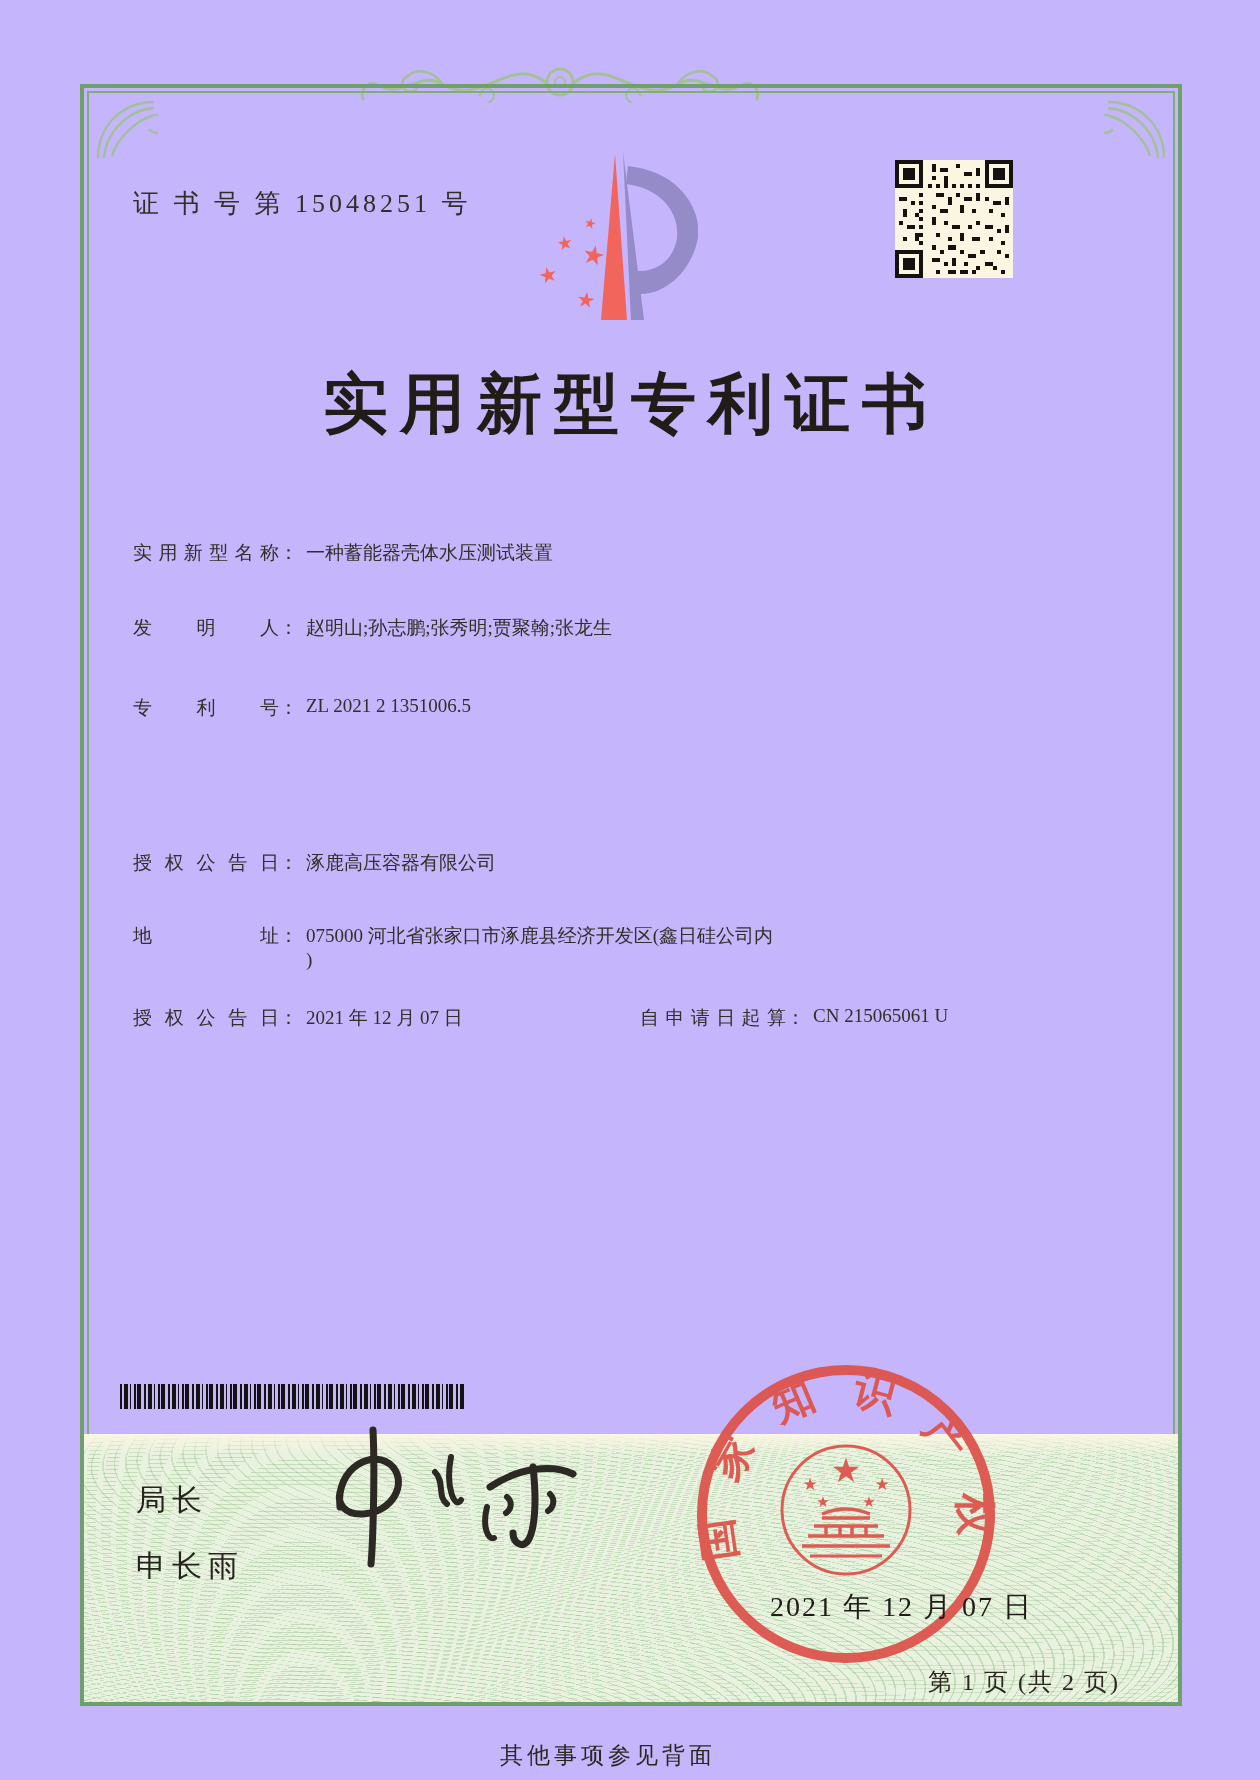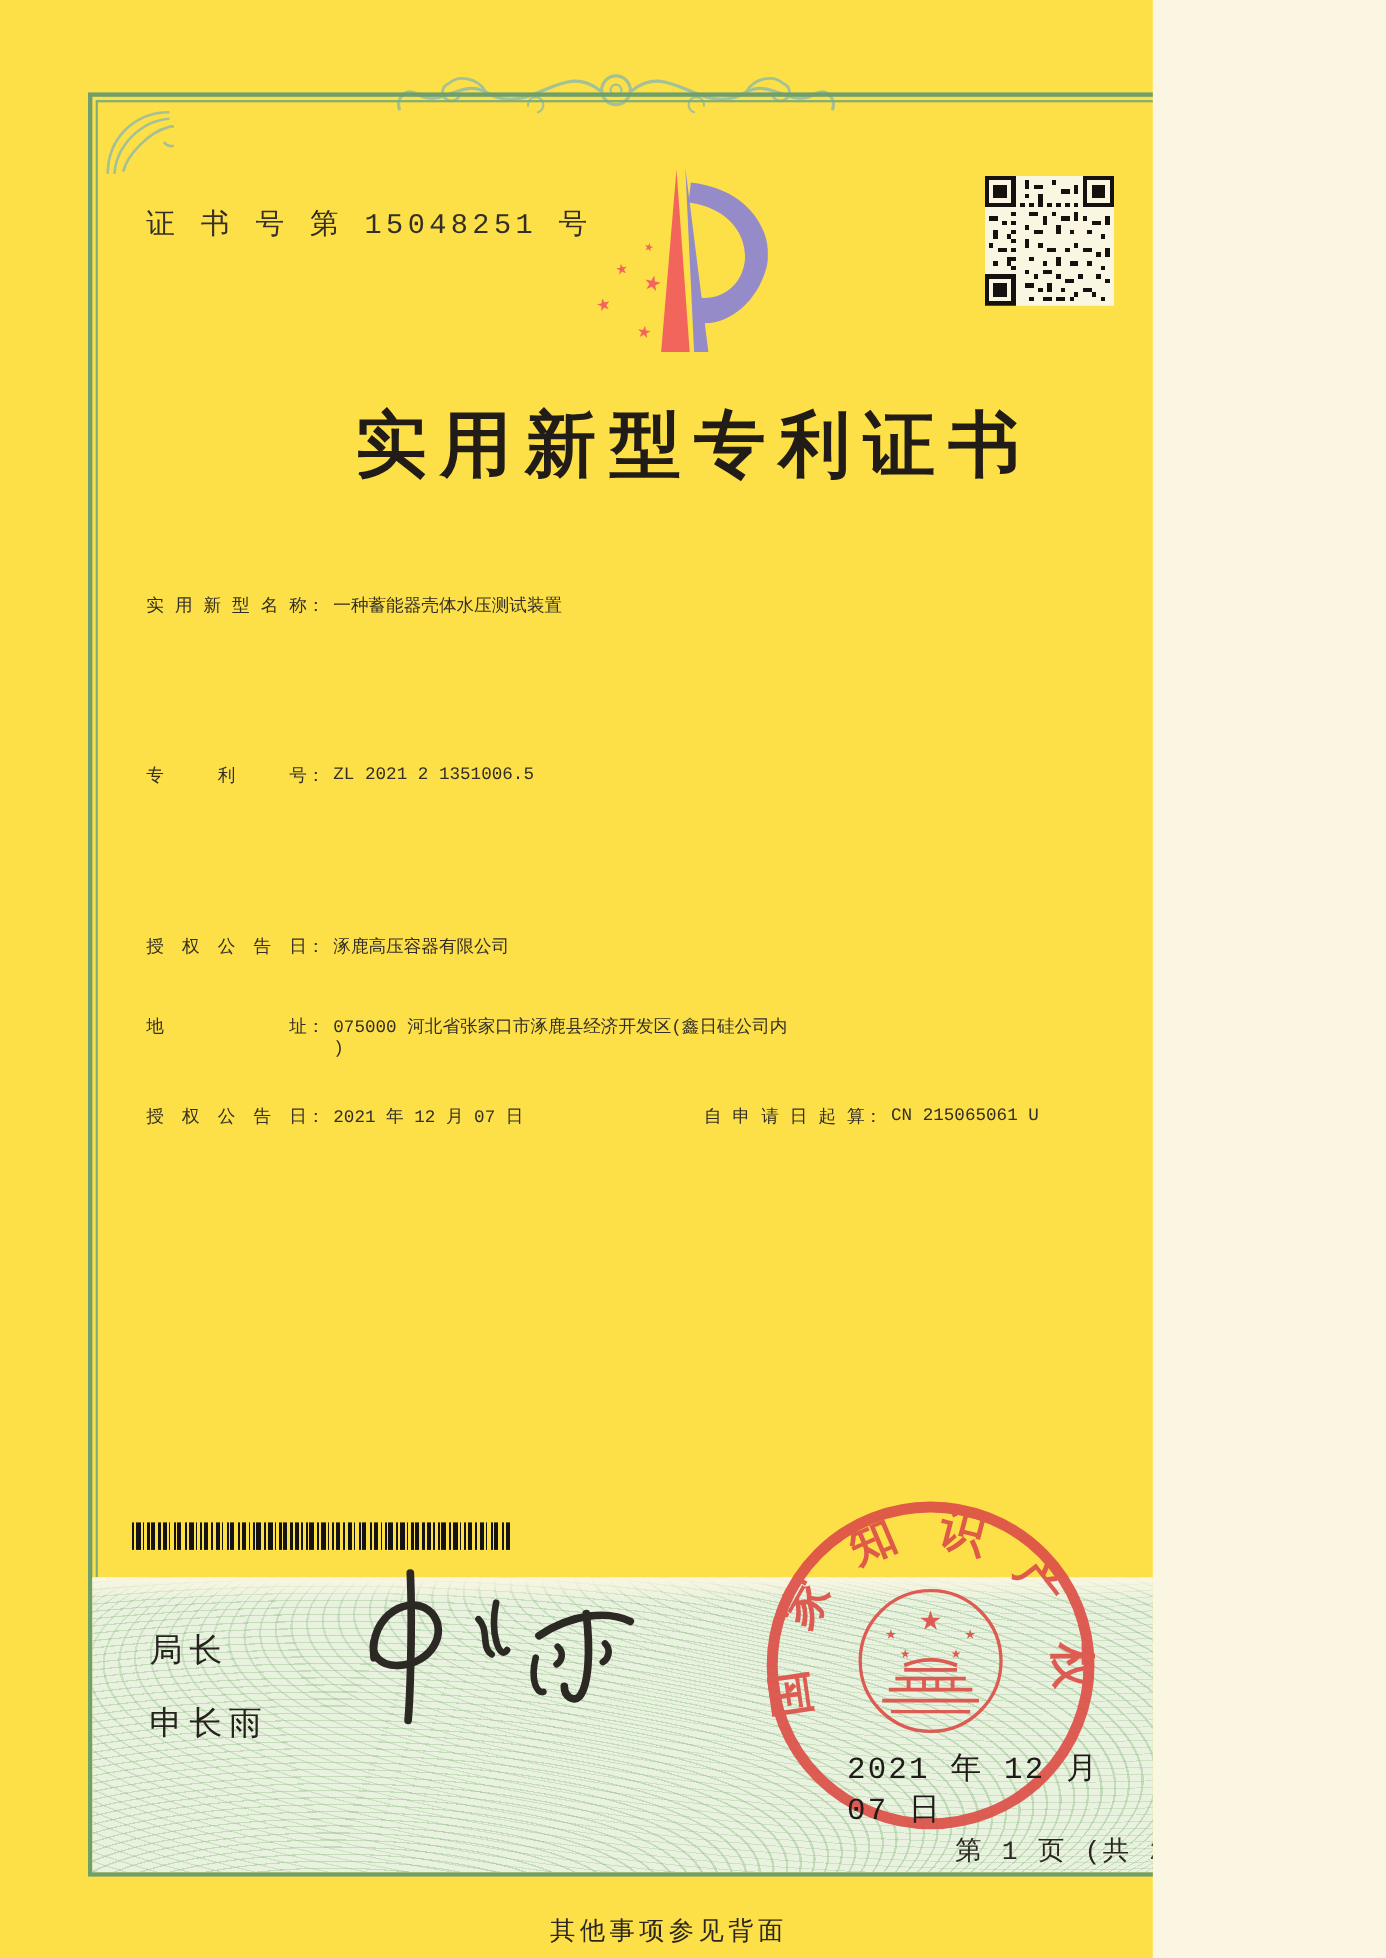--- a/index.html
+++ b/index.html
@@ -1,35 +1,35 @@
 <!DOCTYPE html>
 <html><head>
 <meta charset="utf-8">
 <style>
   html,body{margin:0;padding:0;background:#fbf6e2;}
-  #page{position:relative;width:1048px;height:1780px;background:#fde047;overflow:hidden;
-        font-family:Liberation Mono, monospace;color:#332e28;}
+  #page{position:relative;width:1260px;height:1780px;background:#c4b5fd;overflow:hidden;
+        font-family:Liberation Serif, serif;color:#332e28;}
   
   .frame{position:absolute;left:80px;top:84px;width:1102px;height:1622px;
          border:4px solid #6f9f6a;box-sizing:border-box;}
   .frame-inner{position:absolute;left:87px;top:91px;width:1088px;height:1608px;
          border:2px solid #82ac79;box-sizing:border-box;}
   
   .band{position:absolute;left:84px;top:1434px;width:1094px;height:268px;
         background-color:#e8f2df;
         background-image:
           repeating-radial-gradient(120% 65% at 20% 135%, rgba(126,176,116,.33) 0 1px, rgba(0,0,0,0) 1px 6px),
           repeating-radial-gradient(130% 60% at 80% -35%, rgba(126,176,116,.26) 0 1px, rgba(0,0,0,0) 1px 7px);}
   .band-fade{position:absolute;left:84px;top:1434px;width:1094px;height:22px;
         background:linear-gradient(#fbf6e2,rgba(251,246,226,0));}
   .cert-no{position:absolute;left:133px;top:186px;font-size:26px;letter-spacing:4px;}
   .title{position:absolute;left:80px;top:360px;width:1102px;text-align:center;
          font-size:65px;font-weight:bold;letter-spacing:12px;color:#211c17;}
   
-  .frow{position:absolute;left:133px;font-size:16px;white-space:nowrap;}
+  .frow{position:absolute;left:133px;font-size:19px;white-space:nowrap;}
   .flabel{display:inline-block;width:146px;text-align:justify;text-align-last:justify;
           -moz-text-align-last:justify;vertical-align:top;}
   .fcolon{display:inline-block;vertical-align:top;margin-right:8px;}
   .fvalue{display:inline-block;vertical-align:top;white-space:pre-line;max-width:880px;}
   .row-name{top:540px}.row-inv{top:615px}.row-pno{top:695px}.row-fdate{top:772px}
   .row-ptee{top:850px}.row-addr{top:923px}.row-gdate{top:1005px}
   .row-gno{top:1005px;left:640px;}
   
   .body-text{position:absolute;left:112px;top:1056px;width:1036px;font-size:25px;
              line-height:39px;text-align:justify;color:#2b2620;}
@@ -124,20 +124,23 @@
       M9,21h1v1H9z M11,22h1v1h-1z M13,21h2v1h-2z M9,24h2v1H9z M12,25h1v1h-1z M14,24h1v2h-1z M10,27h1v1h-1z
       M13,27h2v1h-2z M16,22h1v1h-1z M18,23h2v1h-2z M21,22h1v1h-1z M17,25h1v1h-1z M20,26h1v1h-1z M22,25h2v1h-2z
       M25,22h1v1h-1z M27,23h1v1h-1z M24,26h1v1h-1z M26,27h1v1h-1z M16,27h2v1h-2z M19,27h1v1h-1z"></path>
   </svg>
 
   <div class="title">实用新型专利证书</div>
 
   <div class="frow row-name">
     <span class="flabel">实用新型名称</span><span class="fcolon">：</span><span class="fvalue">一种蓄能器壳体水压测试装置</span>
   </div>
+  <div class="frow row-inv">
+    <span class="flabel">发明人</span><span class="fcolon">：</span><span class="fvalue">赵明山;孙志鹏;张秀明;贾聚翰;张龙生</span>
+  </div>
   <div class="frow row-pno">
     <span class="flabel">专利号</span><span class="fcolon">：</span><span class="fvalue">ZL 2021 2 1351006.5</span>
   </div>
   <div class="frow row-ptee">
     <span class="flabel">授权公告日</span><span class="fcolon">：</span><span class="fvalue">涿鹿高压容器有限公司</span>
   </div>
   <div class="frow row-addr">
     <span class="flabel">地址</span><span class="fcolon">：</span><span class="fvalue">075000 河北省张家口市涿鹿县经济开发区(鑫日硅公司内
 )</span>
   </div>

